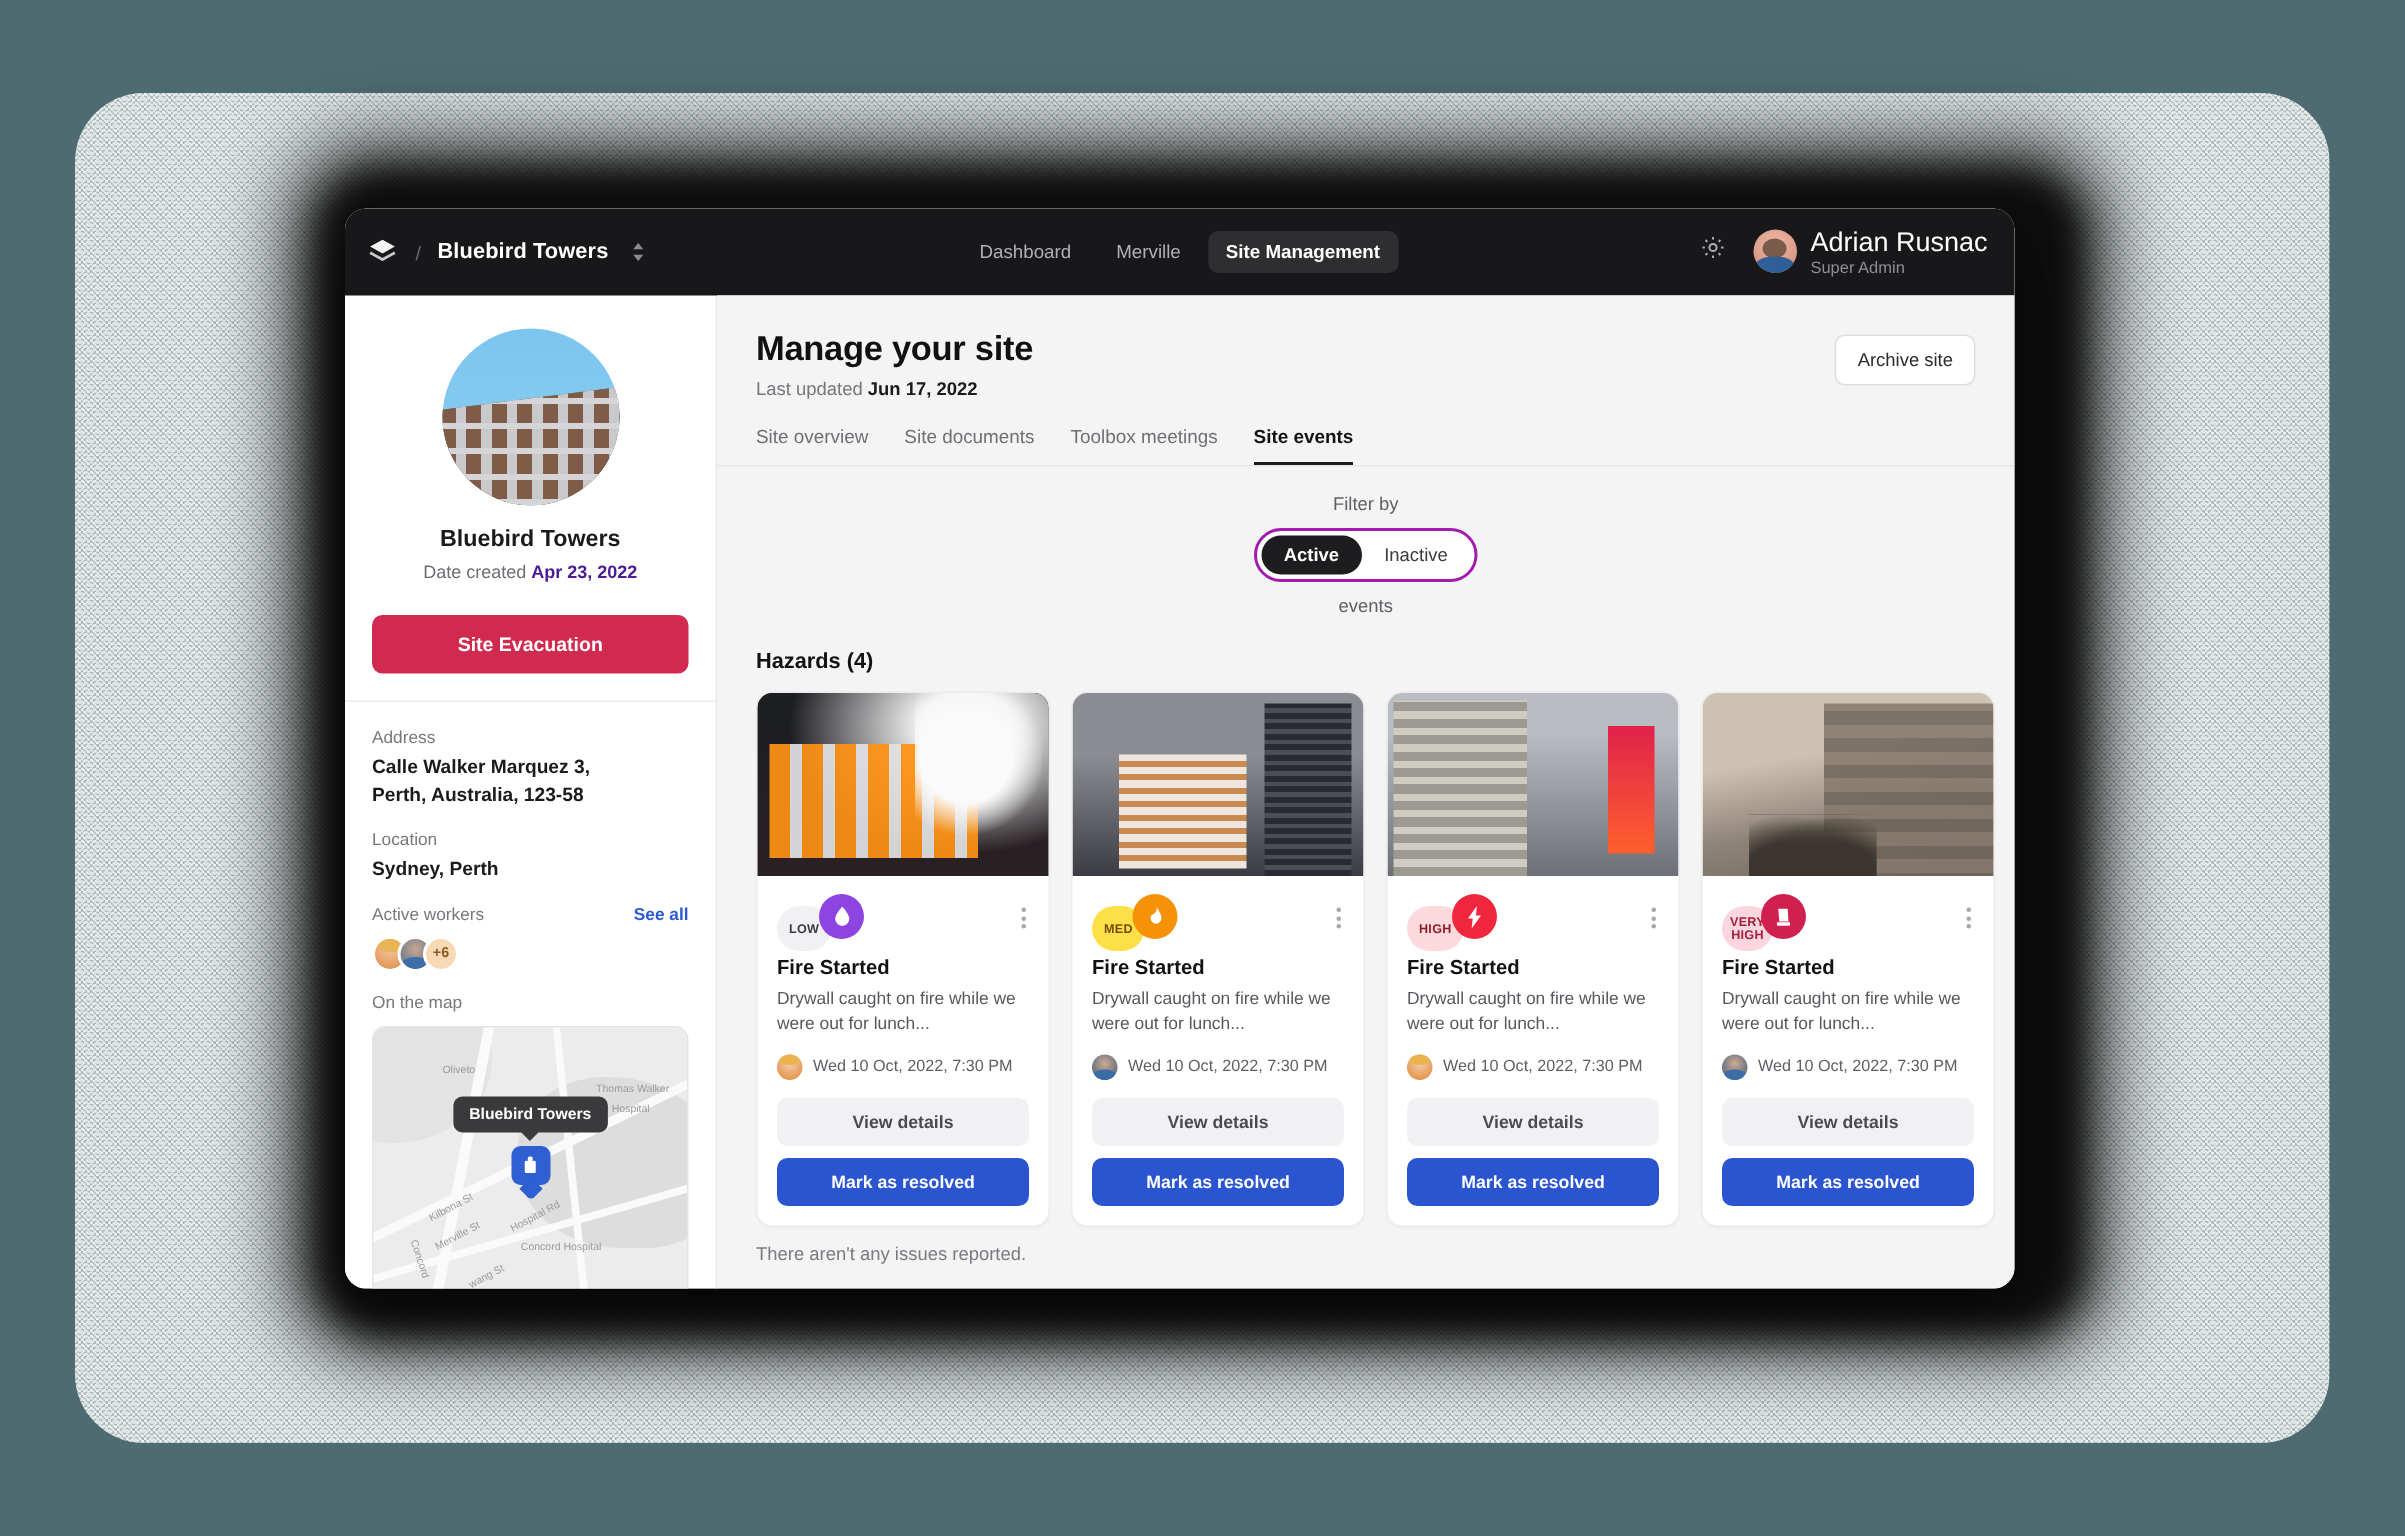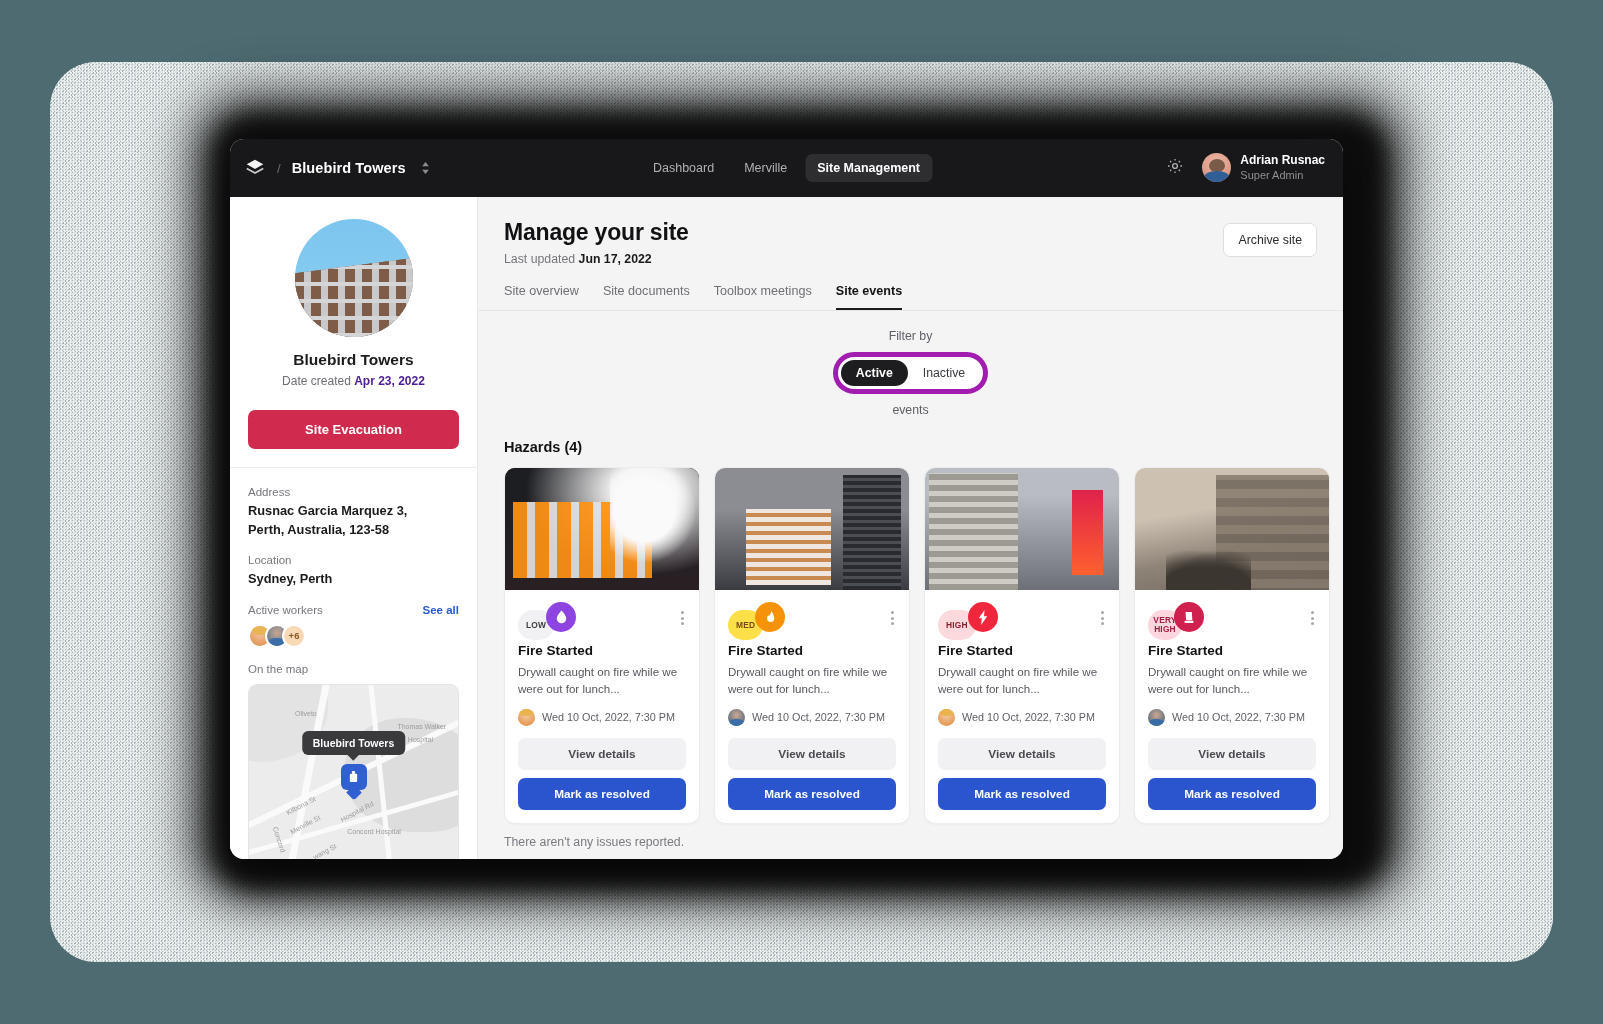--- a/index.html
+++ b/index.html
@@ -100,21 +100,21 @@
   .avatar-big::before{
     content:""; position:absolute; left:50%; top:18%; width:55%; height:46%;
     transform:translateX(-50%); border-radius:50% 50% 45% 45%;
     background:#7a5a48;
   }
   .avatar-big::after{
     content:""; position:absolute; left:50%; bottom:-6%; width:88%; height:46%;
     transform:translateX(-50%); border-radius:46% 46% 0 0;
     background:#2f5f96;
   }
-  .pname { color:#fff; font-size:12px; font-weight:700; line-height:1.25; }
+  .pname { color:#fff; font-size:18px; font-weight:400; line-height:1.25; }
   .prole { color:#8e8e94; font-size:11px; line-height:1.3; }
 
   
   .body-split { display:flex; height: calc(720px - 58px); }
 
   
   .sidebar {
     width: 248px; flex:none; background:#fff;
     border-right:1px solid #e9e9ec;
     overflow:hidden;
@@ -226,21 +226,21 @@
     font-size:12.6px; color:#6f6f75; padding-bottom:10px;
     border-bottom:2px solid transparent; cursor:pointer; white-space:nowrap;
   }
   .tab.active { color:#131315; font-weight:700; border-bottom-color:#1c1c1e; }
 
   .main-scroll { padding: 18px 26px 24px; }
   .filter-row { display:flex; align-items:center; gap:9px;flex-direction:column; }
   .filter-lbl { font-size:12.3px; color:#5f5f66; }
   .seg {
     background:#fff; border-radius:999px; padding:3px; display:flex;
-    border:5px solid #a21caf;
+    border:2px solid #a21caf;
   }
   .seg-btn {
     font-size:12.3px; padding:6px 15px; border-radius:999px;
     color:#3b3b40; cursor:pointer; border:none; background:transparent;
     font-family:inherit;
   }
   .seg-btn.on { background:#1d1d1f; color:#fff; font-weight:700; }
 
   .sec-title { font-size:14.5px; font-weight:700; color:#121214; margin:22px 0 12px; }
 
@@ -398,21 +398,21 @@
         <div class="site-created">
           <span>Date created</span>
           <b>Apr 23, 2022</b>
         </div>
         <button class="evac-btn">Site Evacuation</button>
       </div>
 
       <div class="sb-info">
         <div class="sb-block">
           <div class="lbl">Address</div>
-          <div class="val">Rusnac Garcia Marquez 3,</div>
+          <div class="val">Calle Walker Marquez 3,</div>
           <div class="val">Perth, Australia, 123-58</div>
         </div>
 
         <div class="sb-block">
           <div class="lbl">Location</div>
           <div class="val">Sydney, Perth</div>
         </div>
 
         <div class="sb-block">
           <div class="row-between">

